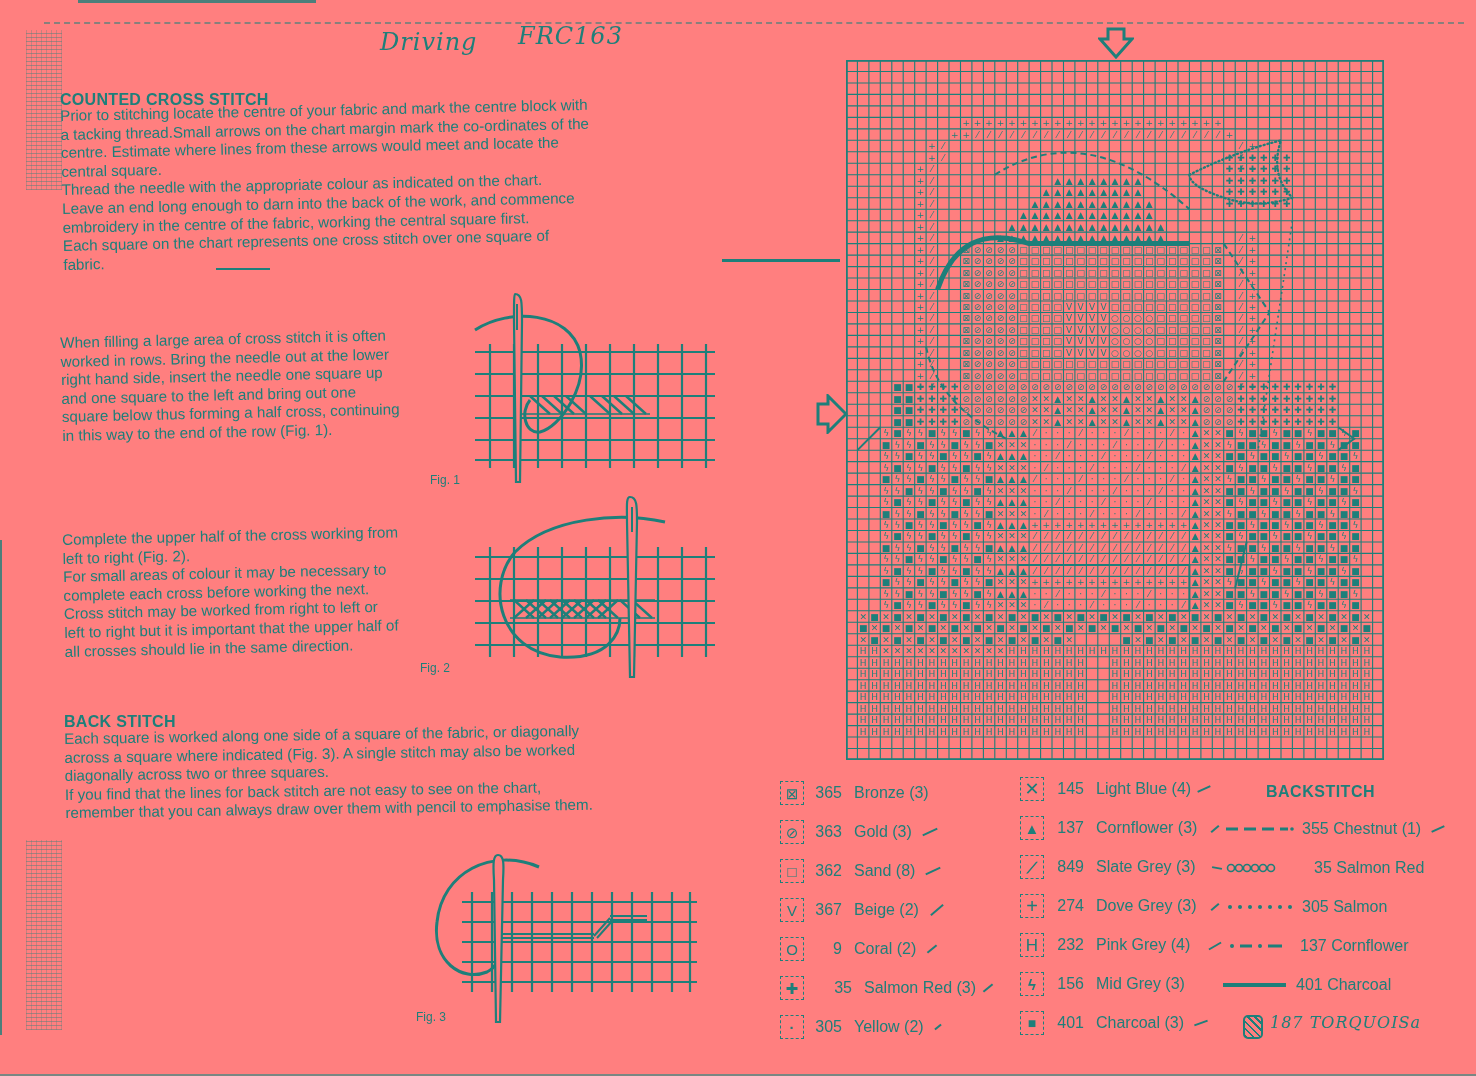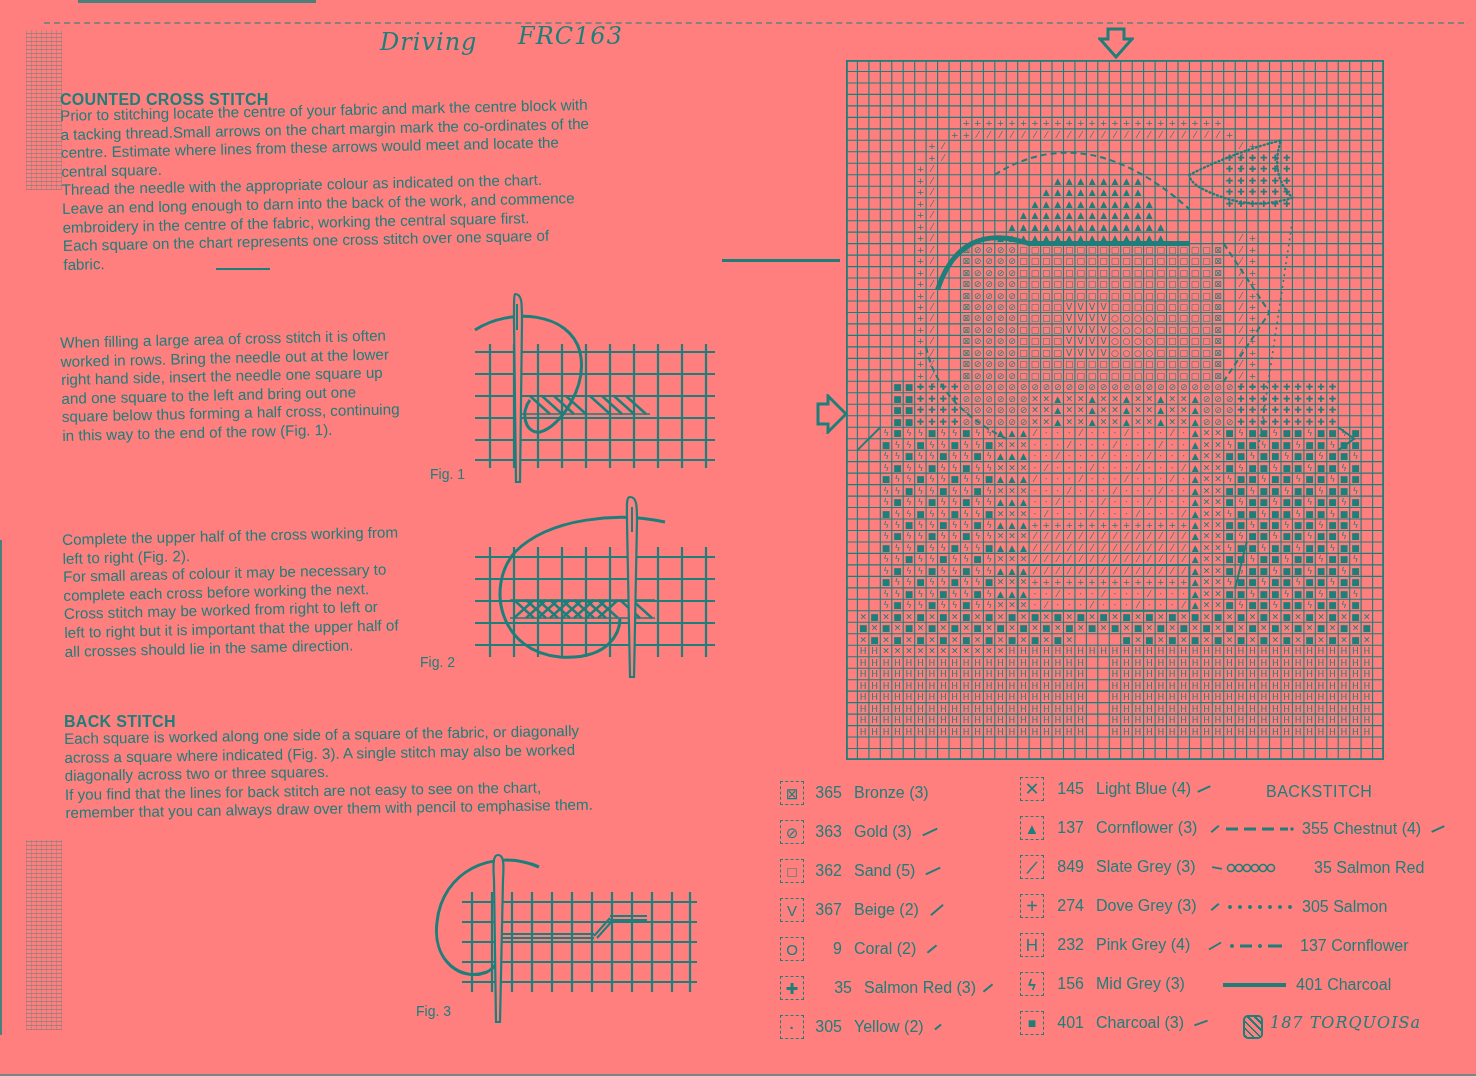--- a/index.html
+++ b/index.html
@@ -14,38 +14,38 @@
   .bottomline { position:absolute; left:0; bottom:0; width:1476px; height:2px; background:#3f8a84; opacity:.7; }
   .leftnoise { position:absolute; left:26px; width:36px; background:
       repeating-linear-gradient(0deg, rgba(30,127,122,.55) 0 1px, transparent 1px 4px),
       repeating-linear-gradient(90deg, rgba(30,127,122,.35) 0 1px, transparent 1px 5px);
       opacity:.7; }
   .leftbar { position:absolute; left:0; top:540px; width:2px; height:495px; background:#1E7F7A; opacity:.8; }
 
   .handwritten { position:absolute; font-family:"DejaVu Serif", serif; font-style:italic; font-size:24px; letter-spacing:1px; color:#1E7F7A; }
   .section-title { position:absolute; font-size:16px; font-weight:bold; letter-spacing:.3px; }
   .para { position:absolute; font-size:15.2px; line-height:18.6px; white-space:pre-line; }
-  .fig-label { position:absolute; font-size:14px; }
+  .fig-label { position:absolute; font-size:12px;margin-top:7px; }
 
   
   .fig { position:absolute; }
   .fig svg { display:block; }
 
   
   .chart { position:absolute; left:846px; top:60px; width:538px; height:700px; }
   .chart svg { display:block; }
   .arrow { position:absolute; }
 
   
   .legend { position:absolute; }
   .leg-row { position:absolute; display:flex; align-items:center; height:26px; font-size:16px; white-space:nowrap; }
   .leg-box { width:24px; height:24px; border:1.5px dashed #1E7F7A; box-sizing:border-box; display:flex; align-items:center; justify-content:center; font-size:15px; line-height:1; margin-right:10px; }
   .leg-num { display:inline-block; text-align:right; margin-right:12px; }
   .tick { display:inline-block; width:16px; height:2px; background:#1E7F7A; transform:rotate(-25deg); margin-left:10px; }
-  .bs-title { position:absolute; font-weight:normal; font-size:16px; letter-spacing:.5px; }
+  .bs-title { position:absolute; font-weight:bold; font-size:16px; letter-spacing:.5px; }
   .bs-row { position:absolute; display:flex; align-items:center; font-size:16px; white-space:nowrap;text-align:center; }
   .bs-line { display:inline-block; margin-right:8px; }
   .torq { position:absolute; font-family:"DejaVu Serif", serif; font-style:italic; font-size:16px; letter-spacing:1px; }
 </style>
 </head>
 <body>
 
 <div class="toptab"></div>
 <div class="topline"></div>
 <div class="leftnoise" style="top:30px;height:160px"></div>
@@ -1992,21 +1992,21 @@
   </div>
   <div class="leg-row" style="left:780px;top:819px;">
     <span class="leg-box">⊘</span>
     <span class="leg-num" style="width:28px">363</span>
     <span>Gold (3)</span>
     <span class="tick"></span>
   </div>
   <div class="leg-row" style="left:780px;top:858px;">
     <span class="leg-box">□</span>
     <span class="leg-num" style="width:28px">362</span>
-    <span>Sand (5)</span>
+    <span>Sand (8)</span>
     <span class="tick"></span>
   </div>
   <div class="leg-row" style="left:780px;top:897px;">
     <span class="leg-box">V</span>
     <span class="leg-num" style="width:28px">367</span>
     <span>Beige (2)</span>
     <span class="tick" style="transform:rotate(-40deg)"></span>
   </div>
   <div class="leg-row" style="left:780px;top:936px;">
     <span class="leg-box">O</span>
@@ -2070,21 +2070,21 @@
 
 <div class="bs-title" style="left:1266px;top:783px;">BACKSTITCH</div>
 
 <div class="bs-row" style="left:1210px;top:820px;">
   <span class="tick" style="width:10px;margin:0 4px 0 0;transform:rotate(-40deg)"></span>
   <svg class="bs-line" width="70" height="8">
       <path d="M2 4 H14 M20 4 H32 M38 4 H50 M56 4 H64" stroke="#1E7F7A" stroke-width="3"></path>
       <circle cx="68" cy="4" r="1.8" fill="#1E7F7A"></circle>
     </svg>
   <span>355</span>&nbsp;
-  <span>Chestnut (4)</span>
+  <span>Chestnut (1)</span>
   <span class="tick" style="width:14px"></span>
 </div>
 <div class="bs-row" style="left:1212px;top:859px;">
   <span class="tick" style="width:10px;margin:0 2px 0 0;transform:rotate(10deg)"></span>
   <svg class="bs-line" width="62" height="10" style="margin-right:28px">
     <g fill="none" stroke="#1E7F7A" stroke-width="1.6">
         <circle cx="7" cy="5" r="3.5"></circle>
         <circle cx="15" cy="5" r="3.5"></circle>
         <circle cx="23" cy="5" r="3.5"></circle>
         <circle cx="31" cy="5" r="3.5"></circle>

